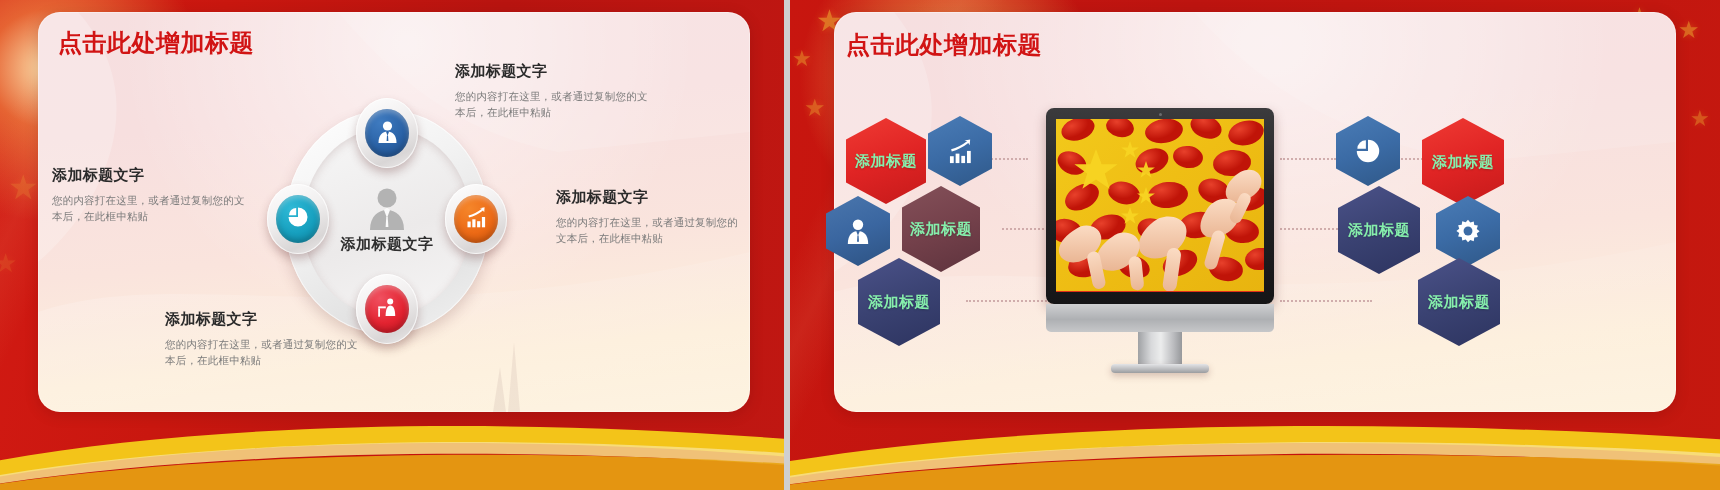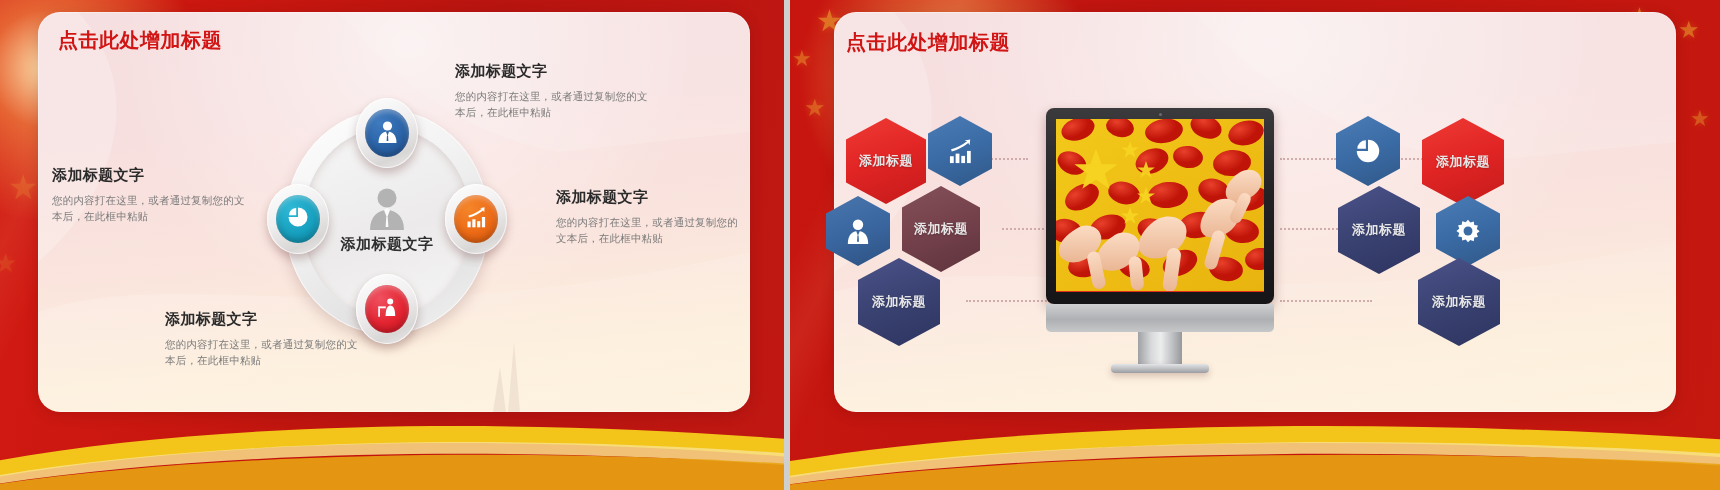--- a/index.html
+++ b/index.html
@@ -45,21 +45,21 @@
     background:
       radial-gradient(ellipse at 52% 8%, rgba(255,255,255,.55) 0%, rgba(255,255,255,0) 55%),
       linear-gradient(175deg,#f6dfe0 0%,#f7dfdf 28%,#fae4dd 58%,#fdefdc 82%,#fdf3e0 100%);
     box-shadow:0 0 0 1px rgba(255,255,255,.35) inset, 0 3px 14px rgba(80,0,0,.18);
   }
   .card-left  { left:38px; top:12px; width:712px; height:400px; }
   .card-right { left:44px; top:12px; width:842px; height:400px; }
   .card-haze { position:absolute; inset:0; pointer-events:none; }
 
   .slide-title {
-    position:absolute; font-size:20px; font-weight:bold; color:#d11414;
+    position:absolute; font-size:24px; font-weight:bold; color:#d11414;
     letter-spacing:.5px; white-space:nowrap;
   }
   .title-left  { left:58px; top:27px; }
 
   
   .ring-wrap { position:absolute; left:271px; top:98px; width:232px; height:248px; }
   .ring {
     position:absolute; left:14px; top:12px; width:204px; height:224px; border-radius:50%;
     background:linear-gradient(150deg,#ffffff 0%,#f2f2f2 40%,#e3e3e3 72%,#f3f3f3 100%);
     box-shadow:0 6px 14px rgba(120,70,70,.22), 0 0 0 1px rgba(255,255,255,.6) inset;
@@ -131,22 +131,22 @@
     clip-path:polygon(50% 0%,100% 25%,100% 75%,50% 100%,0% 75%,0% 25%);
     border-radius:6px;
   }
   .hex-ring {
     position:absolute; left:-3px; top:-3px; right:-3px; bottom:-3px;
     clip-path:polygon(50% 0%,100% 25%,100% 75%,50% 100%,0% 75%,0% 25%);
     background:rgba(255,255,255,.55);
     z-index:-1;
   }
   .hex-label {
-    position:relative; z-index:2; color:#e5e5e5; font-weight:bold; text-align:right;
-    font-size:13px; line-height:1.18; letter-spacing:.5px;
+    position:relative; z-index:2; color:#86efac; font-weight:bold; text-align:right;
+    font-size:15px; line-height:1.18; letter-spacing:.5px;
     text-shadow:0 1px 2px rgba(0,0,0,.22);
   }
   .hex-ico { position:relative; z-index:2; display:flex; }
 
   .dashline { position:absolute; border-top:2px dotted #c9a3a3; opacity:.85; }
 </style>
 </head>
 <body>
 
 <div class="stage">

